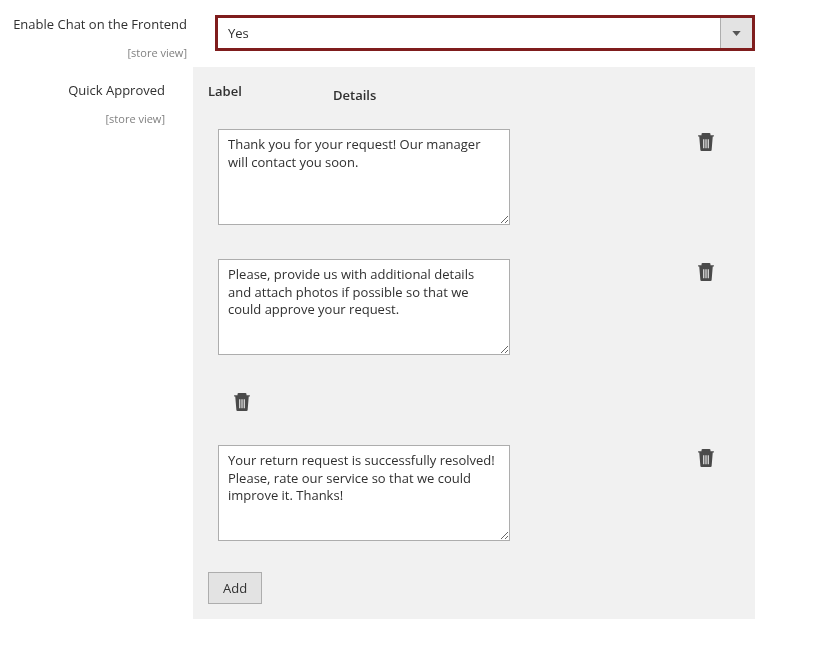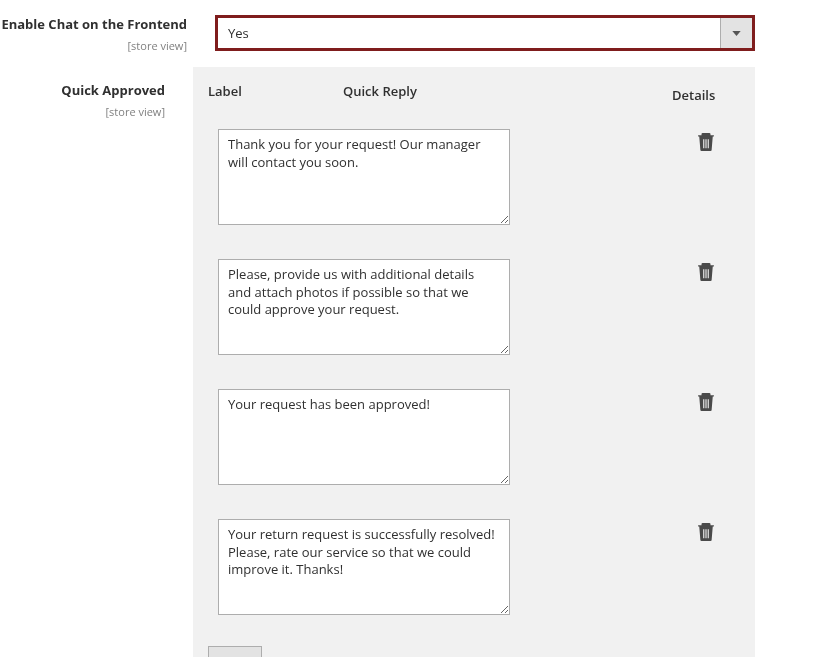--- a/index.html
+++ b/index.html
@@ -20,28 +20,28 @@
     }
     .label-col {
       width: 218px;
       text-align: right;
       padding-right: 28px;
       padding-top: 15px;
     }
     .label-title {
       font-size: 13px;
       color: #303030;
-      font-weight: 700;
+      font-weight: 400;
       display: block;
     }
     .label-scope {
       font-size: 11px;
       color: #808080;
       display: block;
-      margin-top: 5px;
+      margin-top: 12px;
     }
     .value-col {
       flex: 1;
       padding: 10px 70px 10px 0;
     }
     .select-wrap {
       display: flex;
       width: 540px;
       border: 3px solid #7f1d1d;
       background: #fff;
@@ -182,38 +182,36 @@
 
 <div class="config-row">
   <div class="label-col" style="padding-top:20px;">
     <span class="label-title">Quick Approved</span>
     <span class="label-scope">[store view]</span>
   </div>
   <div class="value-col" style="padding-top:6px;">
     <div class="grid-outer">
       <div class="grid-header">
         <div class="col-label">Label</div>
-        <div class="col-reply">Quick Reply</div>
         <div class="col-action">Details</div>
       </div>
       <div id="rows-container">
           <div class="grid-row">
             <div class="col-reply"><textarea class="textarea-reply" style="">Thank you for your request! Our manager will contact you soon.</textarea></div>
             <div class="col-action"><button class="delete-btn"><span><svg viewBox="0 0 14 16">
                     <path d="M1 3h12l-1 12a1 1 0 0 1-1 1H3a1 1 0 0 1-1-1L1 3zm3-3h6a1 1 0 0 1 1 1v1H3V1a1 1 0 0 1 1-1zM0 2h14v1H0V2zm4.5 3.5v8h1v-8h-1zm2 0v8h1v-8h-1zm2 0v8h1v-8h-1z"></path>
                   </svg></span></button></div>
           </div>
           <div class="grid-row">
             <div class="col-reply"><textarea class="textarea-reply" style="">Please, provide us with additional details and attach photos if possible so that we could approve your request.</textarea></div>
             <div class="col-action"><button class="delete-btn"><span><svg viewBox="0 0 14 16">
                     <path d="M1 3h12l-1 12a1 1 0 0 1-1 1H3a1 1 0 0 1-1-1L1 3zm3-3h6a1 1 0 0 1 1 1v1H3V1a1 1 0 0 1 1-1zM0 2h14v1H0V2zm4.5 3.5v8h1v-8h-1zm2 0v8h1v-8h-1zm2 0v8h1v-8h-1z"></path>
                   </svg></span></button></div>
           </div>
           <div class="grid-row">
-            <div class="col-reply"><textarea class="textarea-reply" style="">Your request has been approved!</textarea></div>
             <div class="col-action"><button class="delete-btn"><span><svg viewBox="0 0 14 16">
                     <path d="M1 3h12l-1 12a1 1 0 0 1-1 1H3a1 1 0 0 1-1-1L1 3zm3-3h6a1 1 0 0 1 1 1v1H3V1a1 1 0 0 1 1-1zM0 2h14v1H0V2zm4.5 3.5v8h1v-8h-1zm2 0v8h1v-8h-1zm2 0v8h1v-8h-1z"></path>
                   </svg></span></button></div>
           </div>
           <div class="grid-row">
             <div class="col-reply"><textarea class="textarea-reply" style="">Your return request is successfully resolved! Please, rate our service so that we could improve it. Thanks!</textarea></div>
             <div class="col-action"><button class="delete-btn"><span><svg viewBox="0 0 14 16">
                     <path d="M1 3h12l-1 12a1 1 0 0 1-1 1H3a1 1 0 0 1-1-1L1 3zm3-3h6a1 1 0 0 1 1 1v1H3V1a1 1 0 0 1 1-1zM0 2h14v1H0V2zm4.5 3.5v8h1v-8h-1zm2 0v8h1v-8h-1zm2 0v8h1v-8h-1z"></path>
                   </svg></span></button></div>
           </div>

